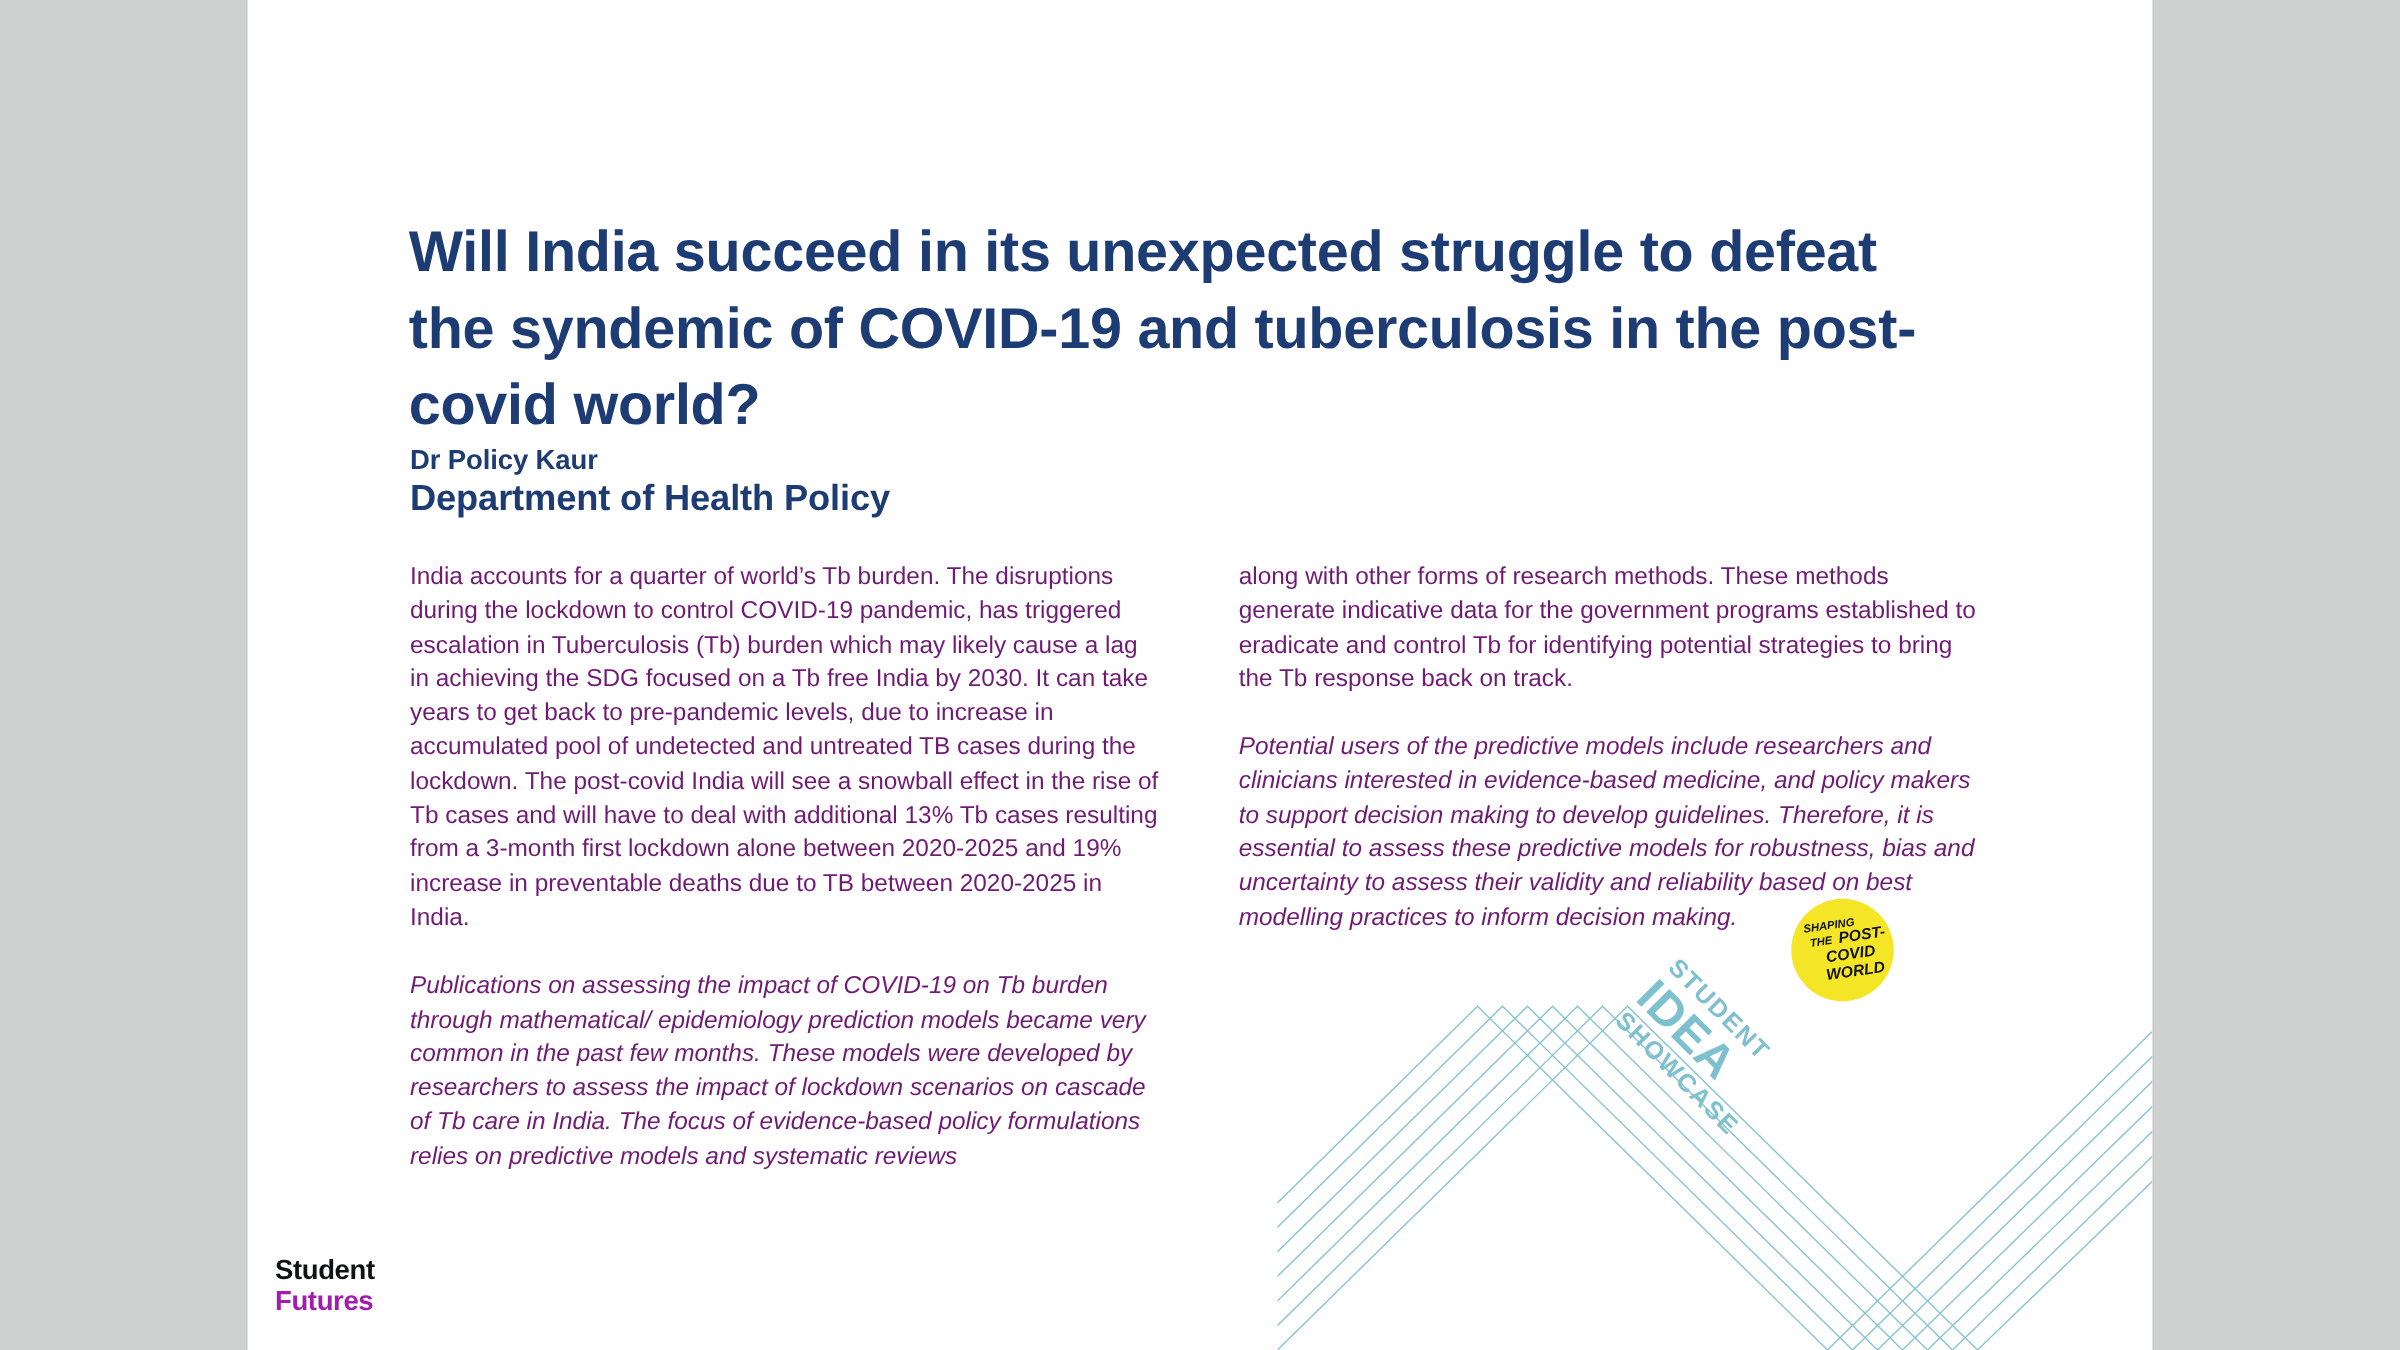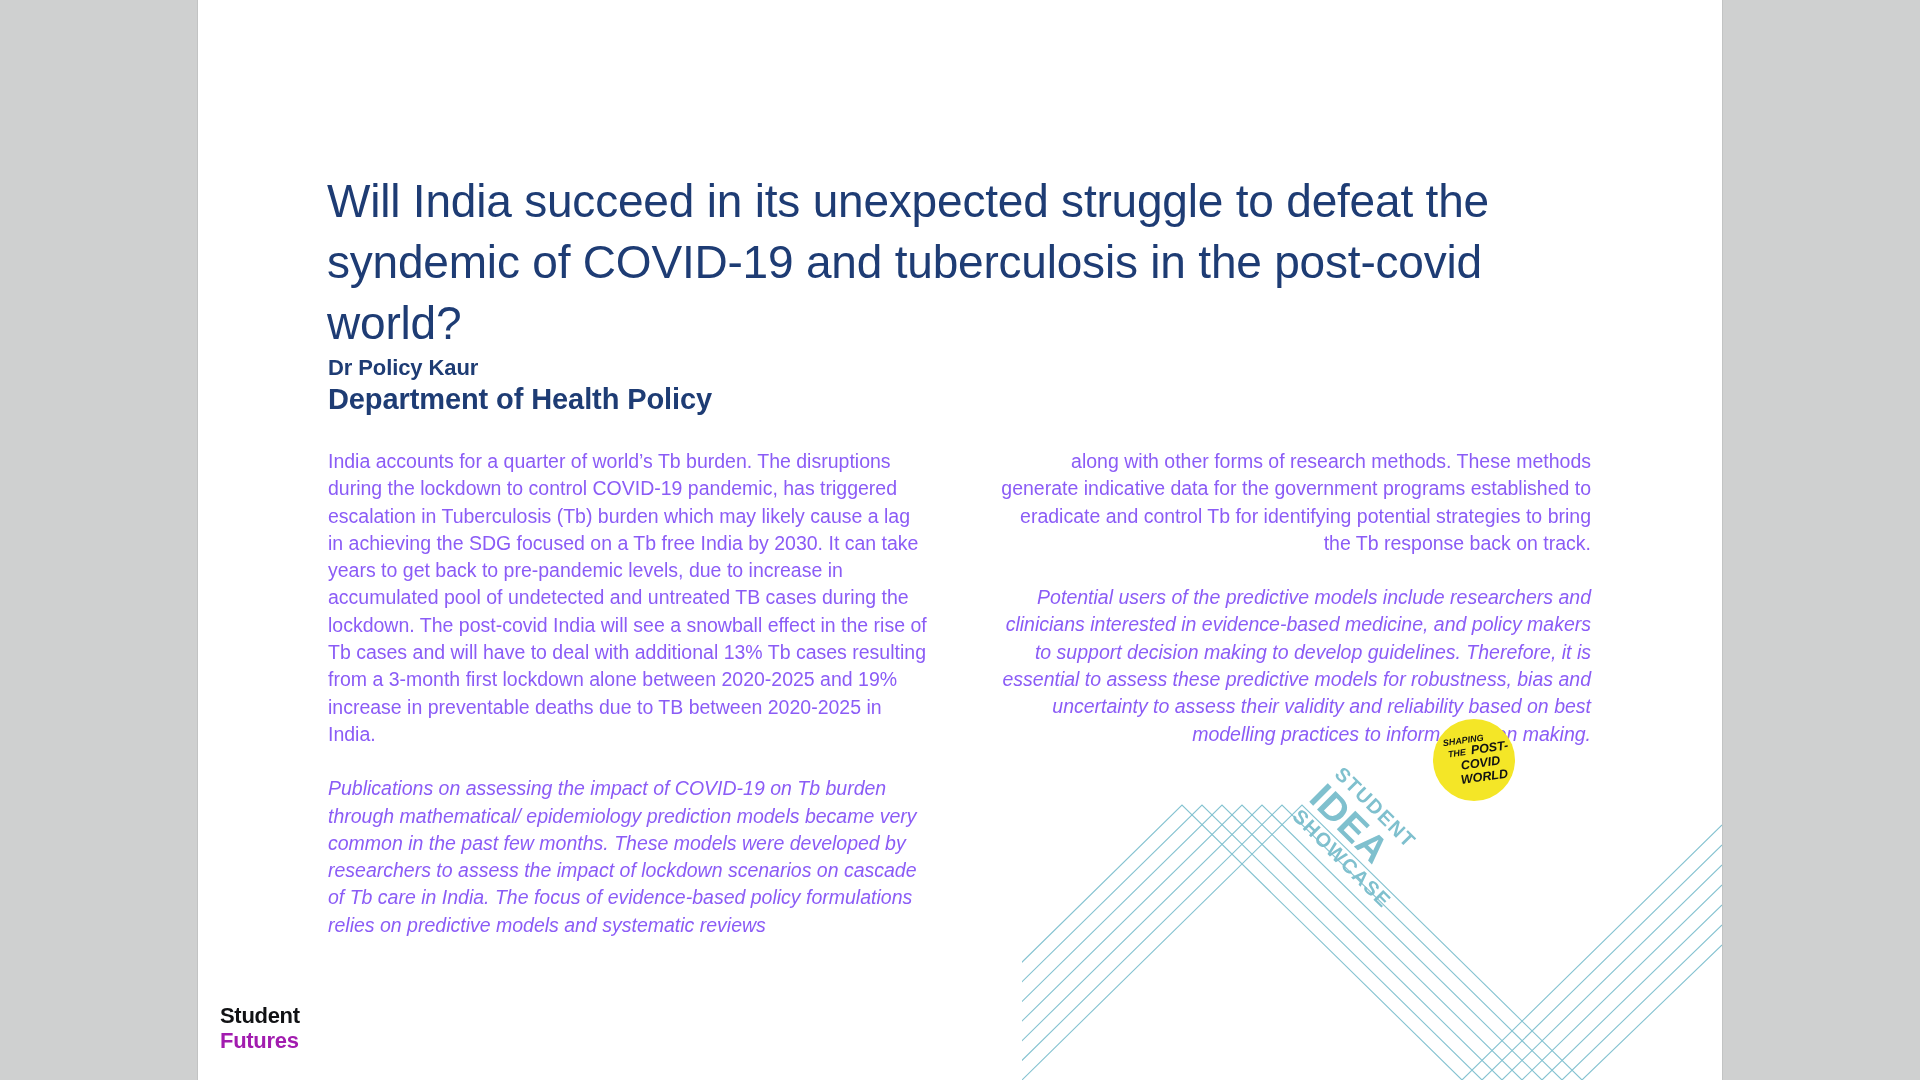--- a/index.html
+++ b/index.html
@@ -33,21 +33,21 @@
 
   
   #title {
     position: absolute;
     left: 129px;
     top: 140px;
     width: 1230px;
     color: #1e3c74;
     font-size: 46px;
     line-height: 61px;
-    font-weight: 400;
+    font-weight: 700;
     letter-spacing: -0.2px;
   }
 
   
   #author-block {
     position: absolute;
     left: 130px;
     top: 353px;
     width: 700px;
     color: #1e3c74;
@@ -63,26 +63,26 @@
     font-weight: 700;
     line-height: 32px;
     letter-spacing: -0.1px;
   }
 
   
   .column {
     position: absolute;
     top: 448px;
     width: 600px;
-    color: #8b5cf6;
+    color: #701a75;
     font-size: 19.5px;
     line-height: 27.3px;
   }
   #column-left  { left: 130px; }
-  #column-right { left: 793px; text-align: right; }
+  #column-right { left: 793px; }
 
   .para { margin: 0 0 27px 0; }
   .para:last-child { margin-bottom: 0; font-style: italic; }
 
   
   #student-futures-logo {
     position: absolute;
     left: 22px;
     top: 1003px;
     line-height: 25px;

